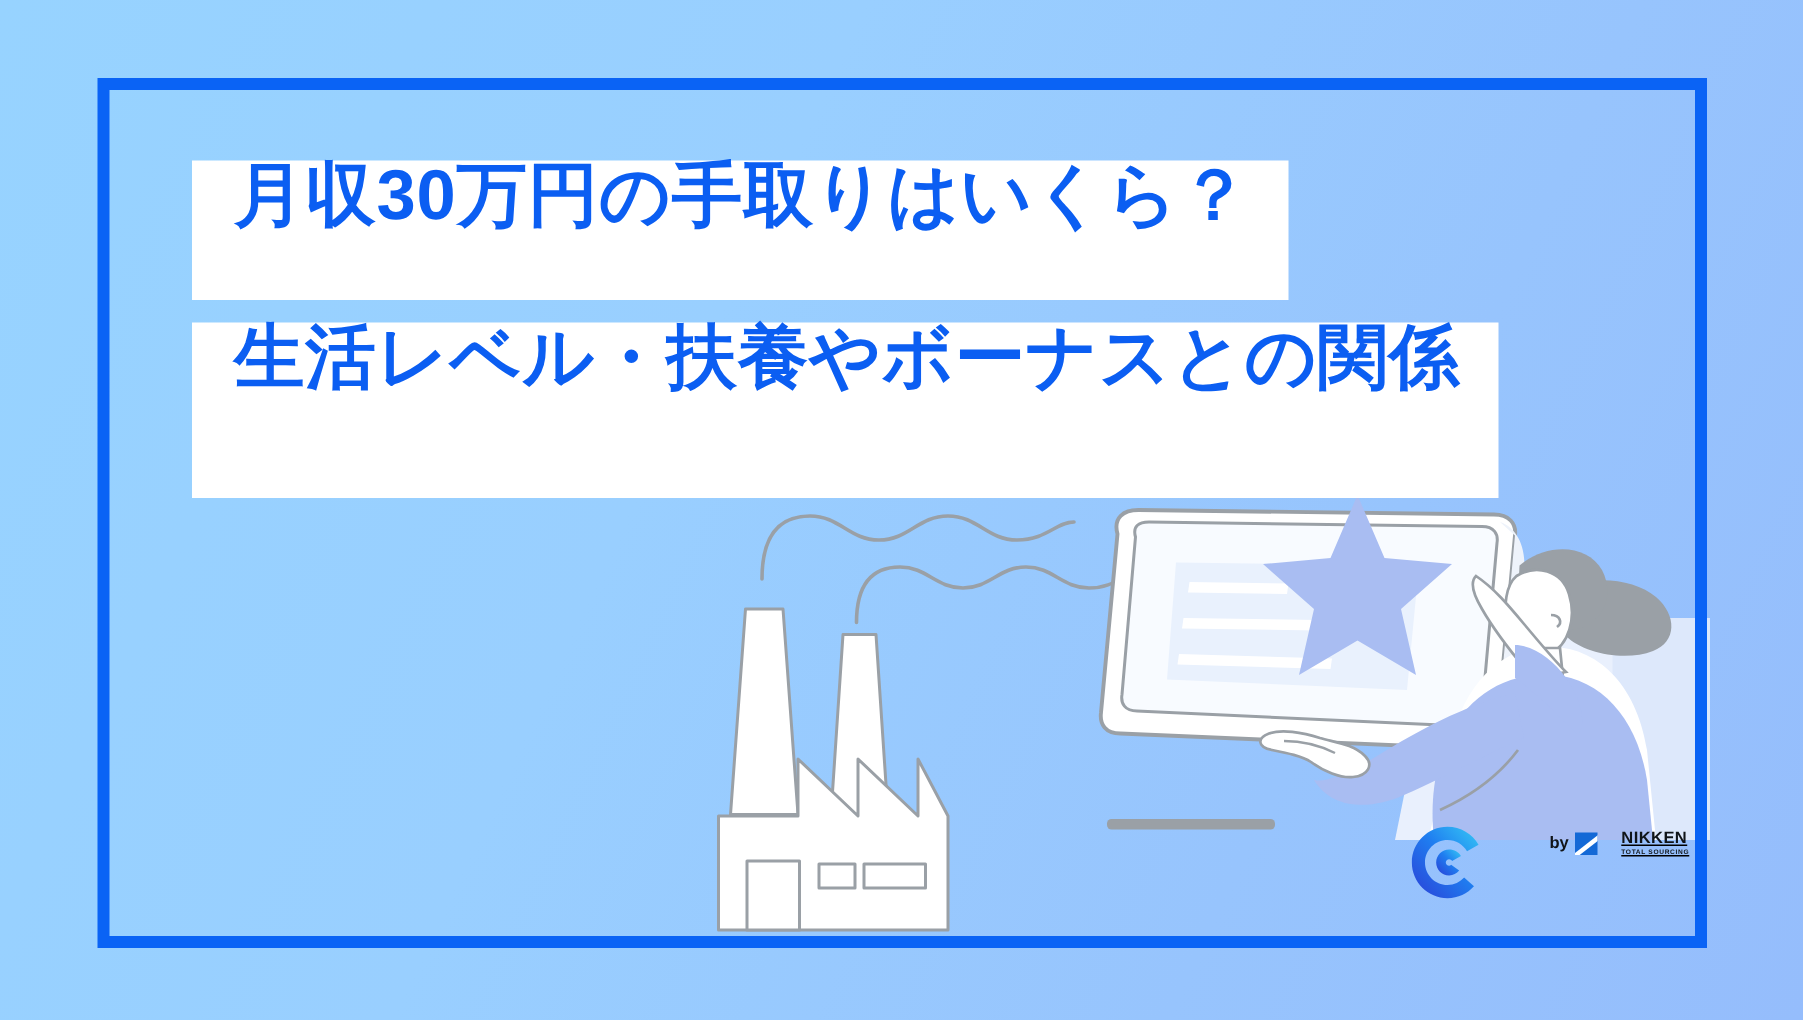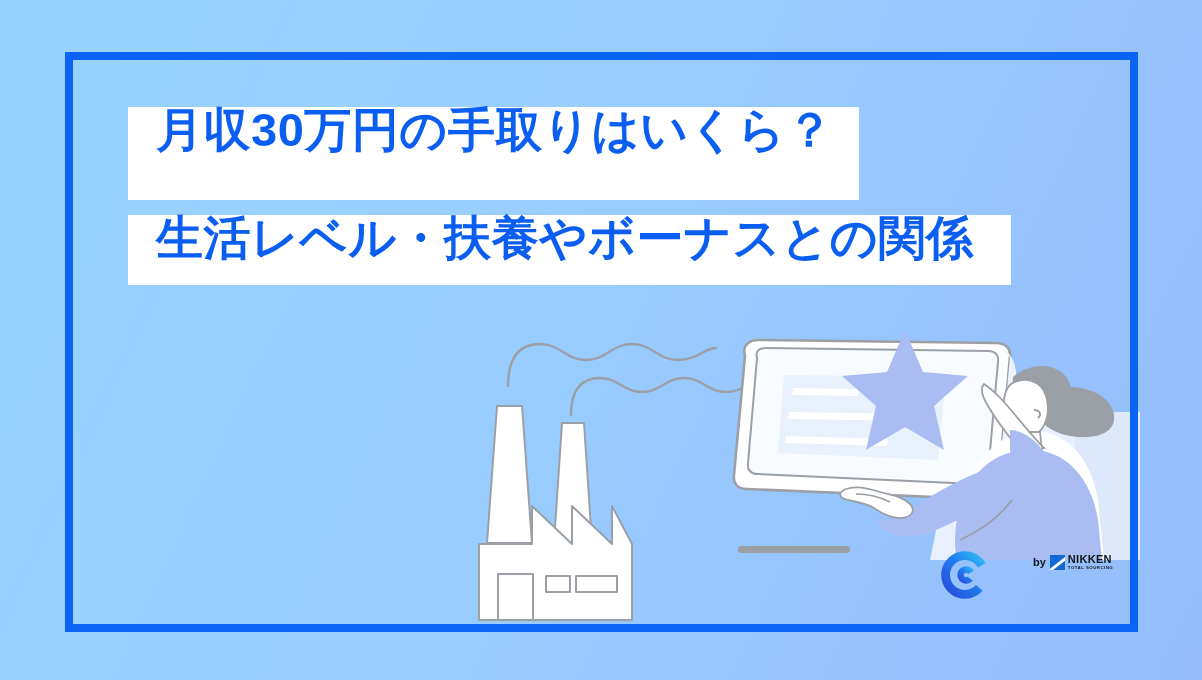--- a/index.html
+++ b/index.html
@@ -23,42 +23,42 @@
   
   .title-box{
     position:absolute;background:#ffffff;z-index:8;
     display:flex;
     color:#0b5ef2;
     font-weight:700;
     letter-spacing:.5px;
     white-space:nowrap;
   }
   #title-box-1{left:128px;top:107px;height:93px;padding:0 26px 0 28px;font-size:47px;}
-  #title-box-2{left:128px;top:215px;height:70px;padding:0 38px 0 28px;font-size:47px;}
+  #title-box-2{left:128px;top:215px;height:117px;padding:0 26px 0 28px;font-size:47px;}
   .title-line{line-height:1;transform:translateY(-1px);}
 
   
   .illo{position:absolute;left:0;top:0;width:1202px;height:680px;z-index:3;}
 
   
   .logo{
     position:absolute;left:938px;top:548px;z-index:9;
     display:flex;align-items:flex-start;
   }
   .logo-mark{width:54px;height:54px;flex:0 0 auto;}
   .logo-text-wrap{margin-left:12px;display:flex;flex-direction:column;align-items:flex-end;}
   .logo-word{
     font-size:40px;font-weight:700;color:#101418;line-height:1;
     letter-spacing:-1px;white-space:nowrap;
   }
   .logo-by{
     margin-top:6px;display:flex;align-items:center;gap:4px;margin-left:29px;
   }
   .logo-by-label{font-size:11px;font-weight:700;color:#101418;}
-  .nikken-badge{display:flex;align-items:center;gap:3px;}
+  .nikken-badge{display:flex;align-items:center;gap:16px;text-decoration:underline;}
   .nikken-tile{
     width:15px;height:15px;background:#1469d6;position:relative;overflow:hidden;flex:0 0 auto;
   }
   .nikken-tile:after{
     content:"";position:absolute;left:-2px;top:7px;width:22px;height:3px;
     background:#ffffff;transform:rotate(-38deg);
   }
   .nikken-words{display:flex;flex-direction:column;line-height:1;}
   .nikken-main{font-size:11px;font-weight:700;color:#101418;letter-spacing:.3px;}
   .nikken-sub{font-size:4.4px;font-weight:700;color:#101418;letter-spacing:.45px;margin-top:1px;}

